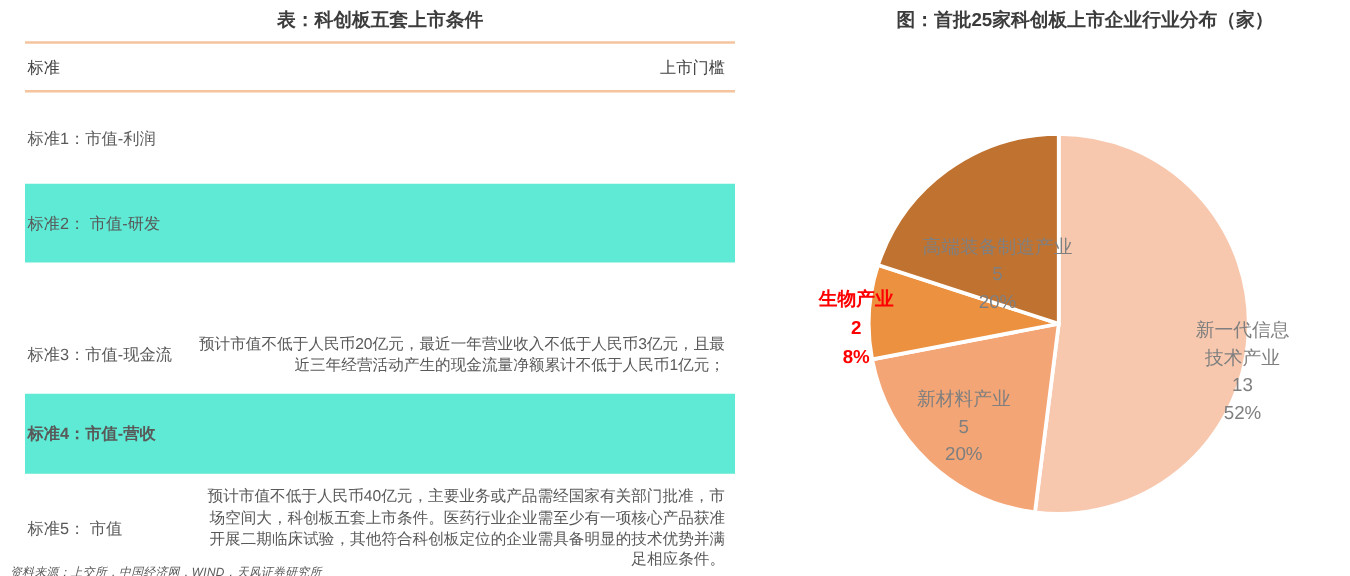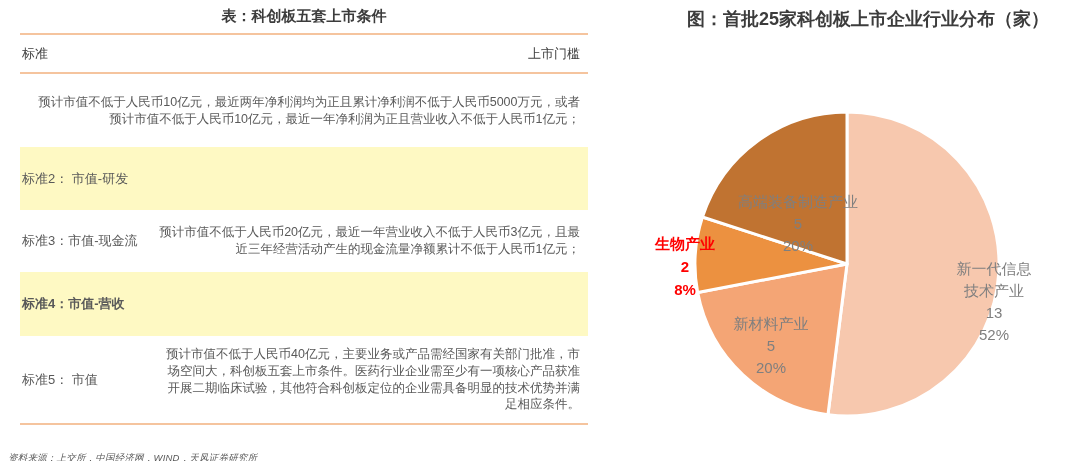--- a/index.html
+++ b/index.html
@@ -8,52 +8,52 @@
     font-family:"Liberation Sans","DejaVu Sans",sans-serif;color:#595959;
   }
   
   .table-panel{position:absolute;left:20px;top:0;width:568px;}
   .tbl-title{
     padding-top:7px;height:26px;text-align:center;font-size:15px;font-weight:bold;color:#3c3c3c;font-family:Liberation Serif, serif;
   }
   .hr{height:2px;background:#f5c49e;}
   .thead{display:flex;align-items:center;min-height:37px;color:#404040;font-size:13px;}
   .trow{display:flex;align-items:center;font-size:12.5px;line-height:1.33;}
-  .trow.alt{background:#fef9c3;}
+  .trow.alt{background:#5eead4;}
   .c1{flex:0 0 126px;padding:2px 2px;font-size:13px;}
   .c2{flex:1;text-align:right;padding:2px 8px;}
-  .r1{min-height:73px;} .r2{min-height:63px;} .r3{min-height:62px;}
+  .r1{min-height:73px;} .r2{min-height:63px;} .r3{min-height:62px;margin-top:43px;}
   .r4{min-height:64px;font-weight:bold;} .r5{min-height:87px;}
   .source{
     position:absolute;left:8px;top:452px;font-size:9.5px;font-style:italic;color:#595959;
     letter-spacing:0.2px;
   }
   
   .chart-panel{position:absolute;left:620px;top:0;width:460px;height:461px;}
   .chart-title{
-    padding-top:7px;padding-left:36px;text-align:center;font-size:18px;font-weight:bold;color:#3c3c3c;
+    padding-top:7px;padding-left:36px;text-align:center;font-size:15px;font-weight:bold;color:#3c3c3c;
   }
   svg text{font-family:"Liberation Sans","DejaVu Sans",sans-serif;}
 </style>
 </head>
 <body>
 
 <div class="screen">
 
   <div class="table-panel">
     <div class="tbl-title">表：科创板五套上市条件</div>
     <div class="hr"></div>
     <div class="thead">
       <div class="c1">标准</div>
       <div class="c2">上市门槛</div>
     </div>
     <div class="hr"></div>
 
     <div class="trow r1">
-      <div class="c2">预计市值不低于人民币10亿元，最近两年净利润均为正且累计净利润不低于人民币5000万元，或者预计市值不低于人民币10亿元，最近一年净利润为正且营业收入不低于人民币1亿元；</div>
+      <div class="c1">标准1：市值-利润</div>
     </div>
     <div class="trow alt r2">
       <div class="c1">标准2： 市值-研发</div>
     </div>
     <div class="trow r3">
       <div class="c1">标准3：市值-现金流</div>
       <div class="c2">预计市值不低于人民币20亿元，最近一年营业收入不低于人民币3亿元，且最近三年经营活动产生的现金流量净额累计不低于人民币1亿元；</div>
     </div>
     <div class="trow alt r4">
       <div class="c1">标准4：市值-营收</div>

